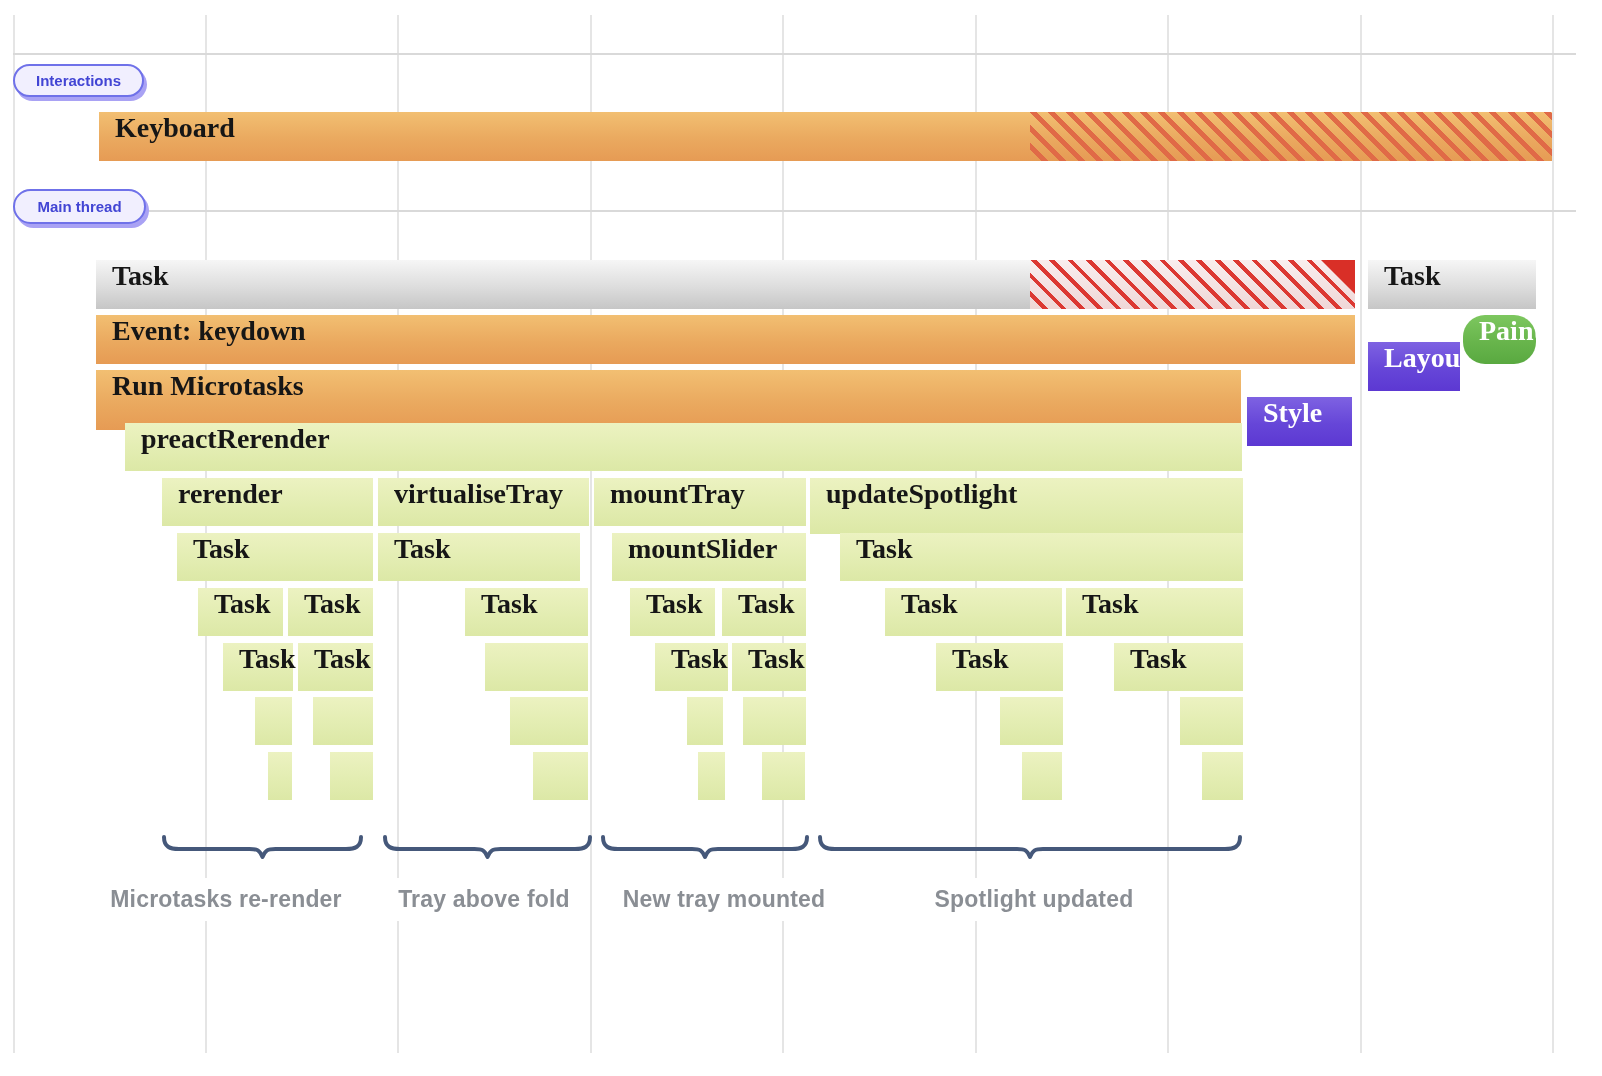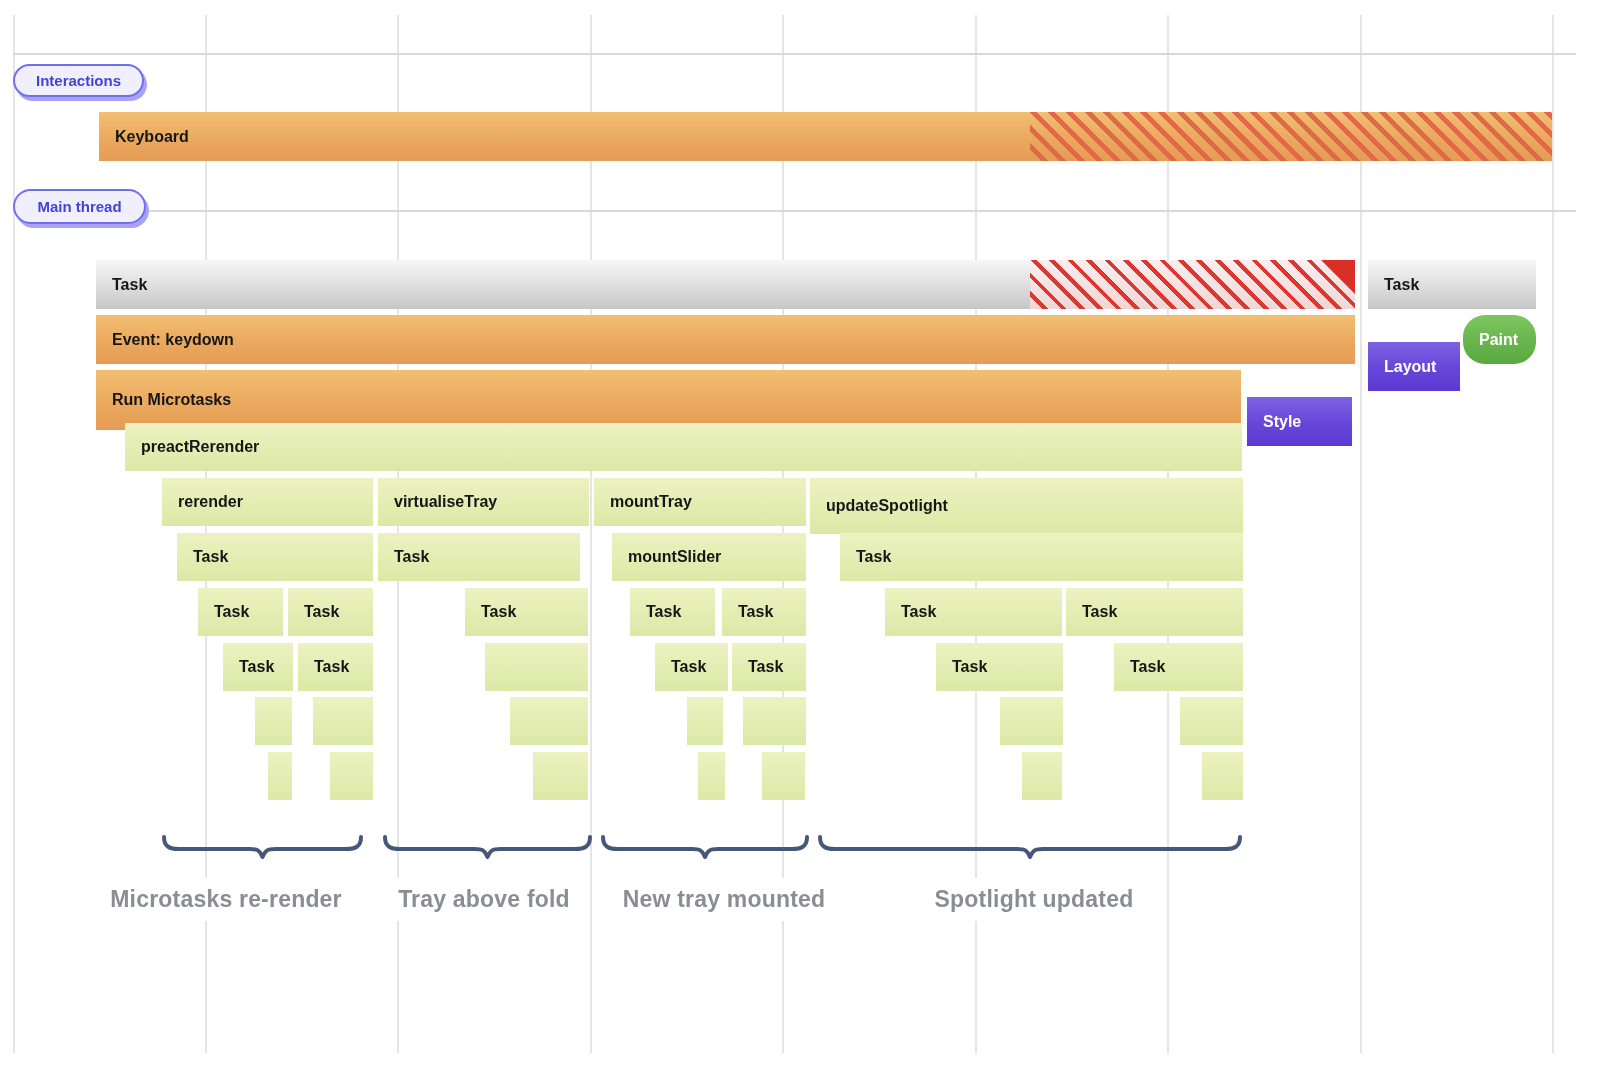--- a/index.html
+++ b/index.html
@@ -3,22 +3,22 @@
 <meta charset="utf-8">
 <style>
   html,body{margin:0;padding:0;background:#fff;}
   .stage{
     position:relative;width:1602px;height:1076px;background:#ffffff;
     font-family:"Liberation Sans",sans-serif;overflow:hidden;
   }
   .vline{position:absolute;width:2px;background:#e5e5e5;}
   .hline{position:absolute;height:2px;background:#d9d9d9;}
   .bar{
-    position:absolute;box-sizing:border-box;display:flex;align-items:center;
-    padding-left:16px;font-size:16px;font-weight:600;color:#161616;white-space:nowrap;
+    position:absolute;box-sizing:border-box;display:flex;align-items:flex-start;
+    padding-left:16px;font-size:28px;font-weight:600;color:#161616;white-space:nowrap;font-family:Liberation Serif, serif;
   }
   .bar.nolabel{padding-left:0;}
   .bar.orange{background:linear-gradient(180deg,#f2bf72 0%,#eaa95f 55%,#e69b54 100%);}
   .bar.gray{background:linear-gradient(180deg,#f6f6f6 0%,#dddddd 55%,#c6c6c6 100%);}
   .bar.green{background:linear-gradient(180deg,#ecf2c1 0%,#e3edb2 55%,#dce8a6 100%);}
   .bar.purple{background:linear-gradient(180deg,#7e62e2 0%,#6646d8 55%,#5c38d2 100%);color:#ffffff;margin-top:27px;}
   .bar.paint{background:linear-gradient(180deg,#7dc75f 0%,#68b54c 55%,#59a940 100%);color:#ffffff;}
   .hatch{position:absolute;top:0;bottom:0;right:0;}
   .hatch.orange-hatch{
     background:repeating-linear-gradient(45deg,rgba(0,0,0,0) 0 8px,#e06a47 8px 13px);

